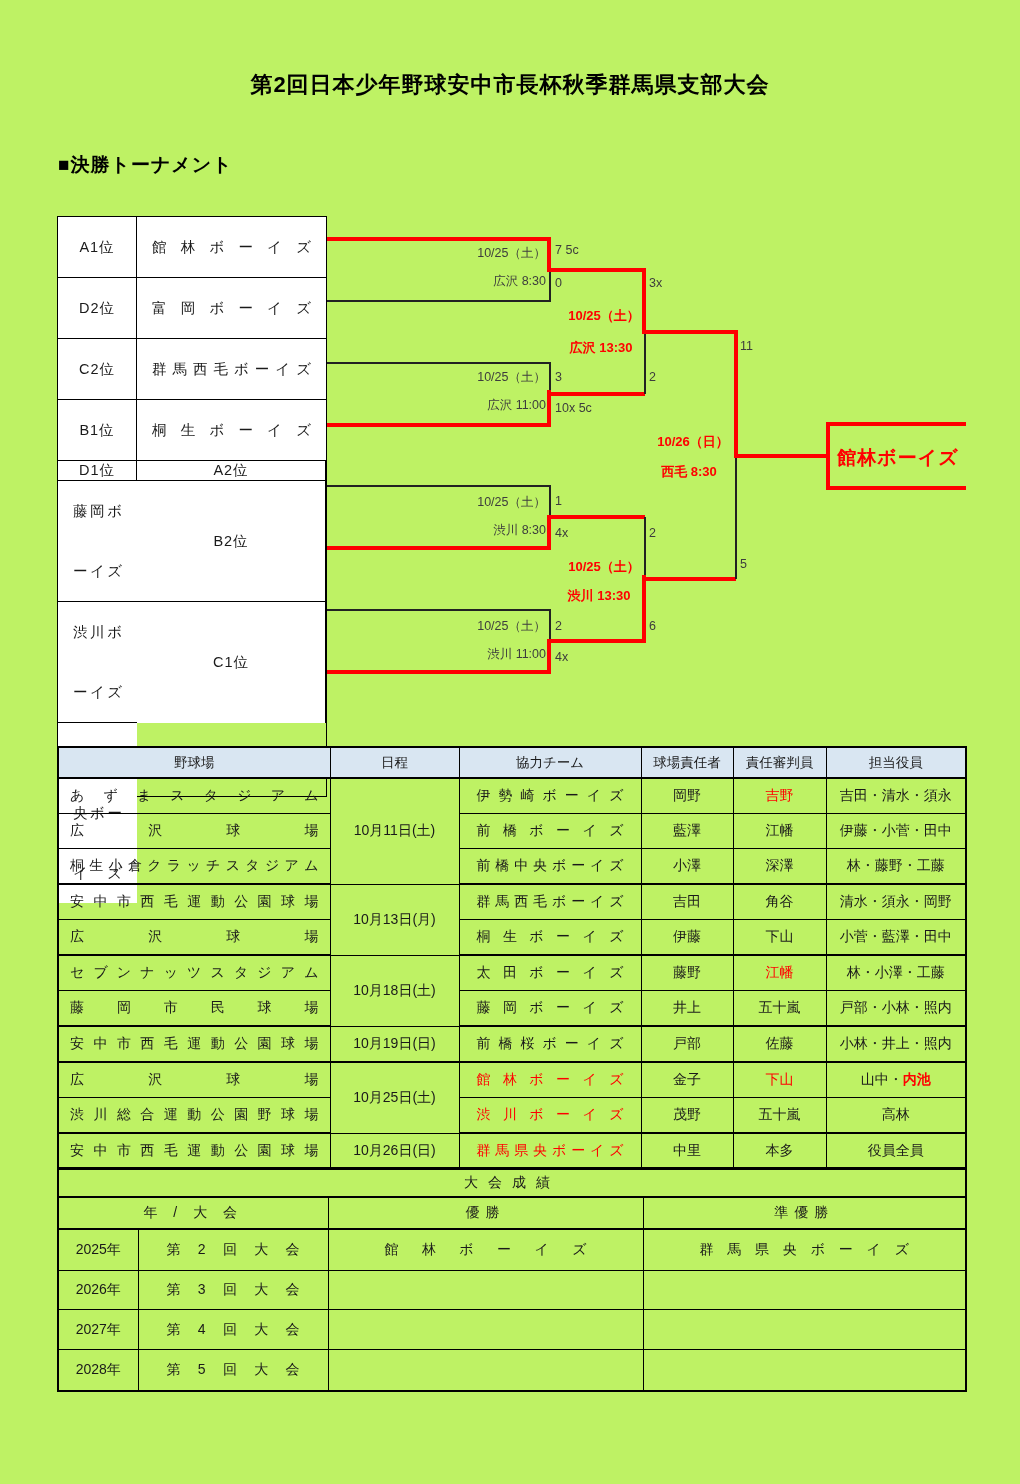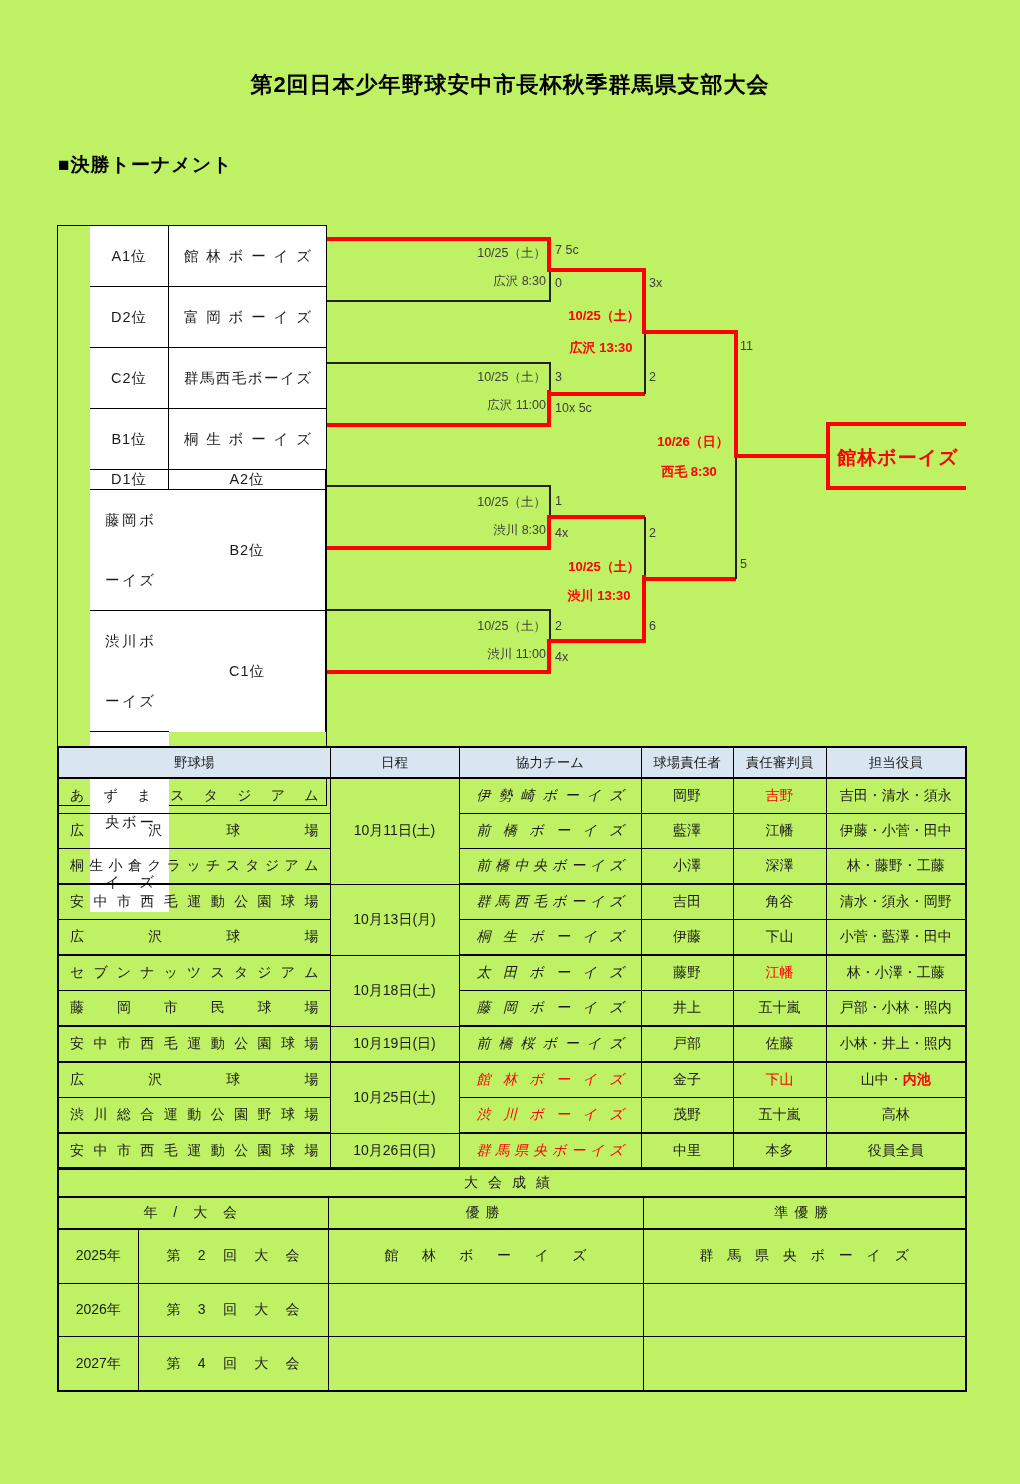--- a/index.html
+++ b/index.html
@@ -3,22 +3,22 @@
 <meta charset="utf-8">
 <style>
   html,body{margin:0;padding:0;background:#fff;}
   #page{position:relative;width:1020px;height:1484px;background:#bef264;
         font-family:"Liberation Sans","DejaVu Sans",sans-serif;color:#1a1a1a;overflow:hidden;}
   .abs{position:absolute;}
   #doc-title{top:70px;left:0;width:1020px;text-align:center;font-size:22px;font-weight:bold;letter-spacing:1px;color:#000;}
   #section-heading{top:152px;left:58px;font-size:19px;font-weight:bold;color:#000;letter-spacing:1px;}
 
   
-  #seed-table{top:225px;left:57px;width:270px;height:581px;display:grid;
-    grid-template-columns:79px 1fr;grid-auto-rows:1fr;border:1.6px solid #000;box-sizing:border-box;padding-left:32px;}
+  #seed-table{top:216px;left:57px;width:270px;height:581px;display:grid;
+    grid-template-columns:79px 1fr;grid-auto-rows:1fr;border:1.6px solid #000;box-sizing:border-box;}
   #seed-table .cell{border-right:1.5px solid #000;border-bottom:1.5px solid #000;display:flex;align-items:center;justify-content:center;
     font-size:14.5px;box-sizing:border-box;background:#fff;}
   #seed-table .cell.team{display:block;line-height:60px;text-align:justify;text-align-last:justify;padding:0 15px;border-right:none;}
   #seed-table .cell.seed{letter-spacing:1px;}
   #seed-table .row8{border-bottom:none;}
 
   
   .line{position:absolute;}
   .line.r{background:#ff0000;}
   .line.k{background:#222;}
@@ -30,21 +30,21 @@
     font-size:19px;font-weight:bold;color:#ff0000;letter-spacing:1px;}
 
   
   table{border-collapse:collapse;table-layout:fixed;border-radius:15px;}
   #schedule-table{top:746px;left:57px;width:908px;height:379px;}
   #schedule-table th,#schedule-table td{border:1.4px solid #000;box-sizing:border-box;
     text-align:center;font-size:14px;font-weight:normal;padding:0;overflow:hidden;white-space:nowrap;}
   #schedule-table thead th{background:#d9e6f2;height:31px;font-size:13.5px;border-bottom:2.6px solid #000;}
   #schedule-table{border:2.6px solid #000;}
   #schedule-table td.just{text-align:justify;text-align-last:justify;padding:0 11px;}
-  #schedule-table td.teamj{text-align:justify;text-align-last:justify;padding:8px 17px;font-style:italic;}
+  #schedule-table td.teamj{text-align:justify;text-align-last:justify;padding:8px 17px;}
   #schedule-table tr.grp td{border-bottom:2.4px solid #000;}
   .red{color:#ff0000;font-weight:bold;}
 
   
   #results-table{top:1167px;left:57px;width:908px;height:225px;border:2.6px solid #000;}
   #results-table td,#results-table th{border:1.6px solid #000;box-sizing:border-box;text-align:center;
     font-size:14px;font-weight:normal;padding:0;white-space:nowrap;}
   #results-table .title-row td{height:29px;letter-spacing:10px;border-bottom:2.2px solid #000;}
   #results-table .head-row td{height:32px;letter-spacing:6px;border-bottom:2.4px solid #000;}
   #results-table td.eventj{text-align:justify;text-align-last:justify;padding:0 28px;}
@@ -277,16 +277,22 @@
         <td class="eventj">第3回大会</td>
         <td></td>
         <td></td>
       </tr>
       <tr>
         <td>2027年</td>
         <td class="eventj">第4回大会</td>
         <td></td>
         <td></td>
       </tr>
+      <tr>
+        <td>2028年</td>
+        <td class="eventj">第5回大会</td>
+        <td></td>
+        <td></td>
+      </tr>
     </tbody>
   </table>
 
 </div>
 
 </body></html>

